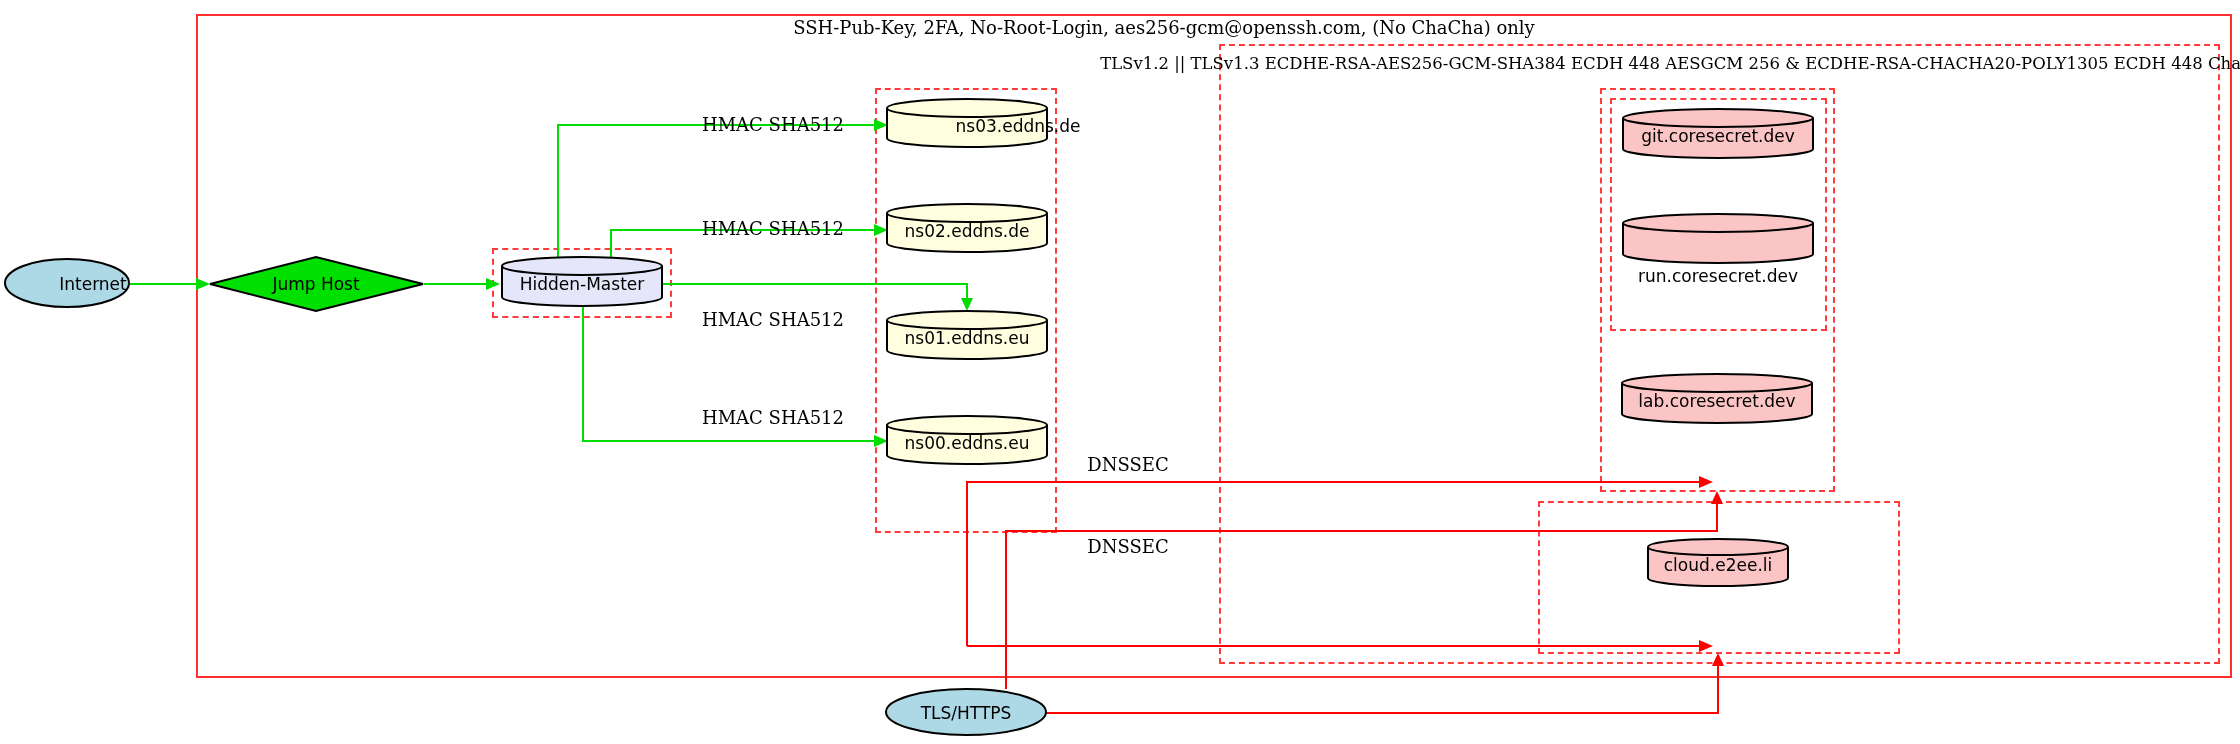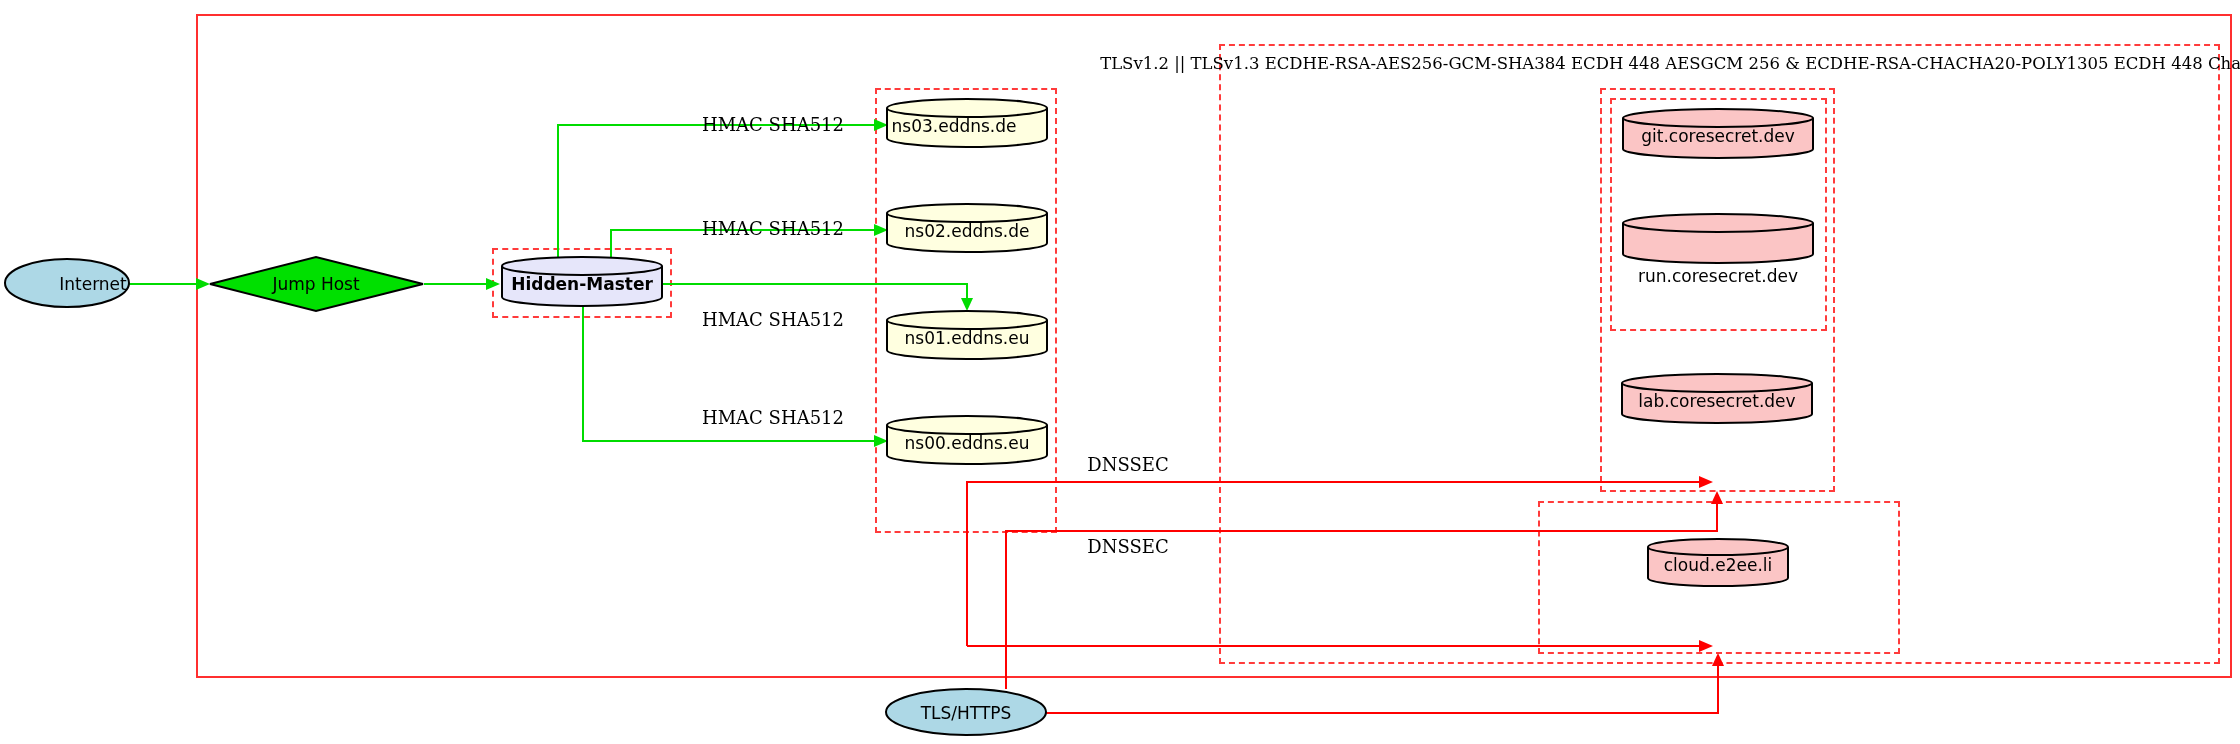--- a/index.html
+++ b/index.html
@@ -93,26 +93,27 @@
 
       <path d="M1648,547 A70,8 0 0 1 1788,547 L1788,578 A70,8 0 0 1 1648,578 Z" fill="#FBC5C5"></path>
       <path d="M1648,547 A70,8 0 0 0 1788,547" fill="none"></path>
 
       <ellipse cx="966" cy="712" rx="80" ry="23" fill="#ADD8E6"></ellipse>
     </g>
   </svg>
 
   <div class="labels">
 
+    <div class="lbl cluster-lbl" style="left:1164px;top:27px;font-size:18px;">SSH-Pub-Key, 2FA, No-Root-Login, aes256-gcm@openssh.com, (No ChaCha) only</div>
     <div class="lbl cluster-lbl" style="left:1716px;top:63px;font-size:16.5px;">TLSv1.2 || TLSv1.3 ECDHE-RSA-AES256-GCM-SHA384 ECDH 448 AESGCM 256 &amp; ECDHE-RSA-CHACHA20-POLY1305 ECDH 448 ChaCha20 256</div>
 
     <div class="lbl node-lbl" style="left:67px;top:284px;margin-left:26px;">Internet</div>
     <div class="lbl node-lbl" style="left:316px;top:284px;">Jump Host</div>
-    <div class="lbl node-lbl" style="left:582px;top:284px;font-weight:bold;">Hidden-Master</div>
-    <div class="lbl node-lbl" style="left:954px;top:126px;">ns03.eddns.de</div>
+    <div class="lbl node-lbl" style="left:582px;top:284px;">Hidden-Master</div>
+    <div class="lbl node-lbl" style="left:1018px;top:126px;">ns03.eddns.de</div>
     <div class="lbl node-lbl" style="left:967px;top:231px;text-align:center;">ns02.eddns.de</div>
     <div class="lbl node-lbl" style="left:967px;top:338px;text-align:right;">ns01.eddns.eu</div>
     <div class="lbl node-lbl" style="left:967px;top:443px;">ns00.eddns.eu</div>
     <div class="lbl node-lbl" style="left:1718px;top:136px;">git.coresecret.dev</div>
     <div class="lbl node-lbl" style="left:1718px;top:241px;margin-top:35px;">run.coresecret.dev</div>
     <div class="lbl node-lbl" style="left:1717px;top:401px;">lab.coresecret.dev</div>
     <div class="lbl node-lbl" style="left:1718px;top:565px;">cloud.e2ee.li</div>
     <div class="lbl node-lbl" style="left:966px;top:713px;">TLS/HTTPS</div>
 
     <div class="lbl edge-lbl" style="left:773px;top:124px;">HMAC SHA512</div>

